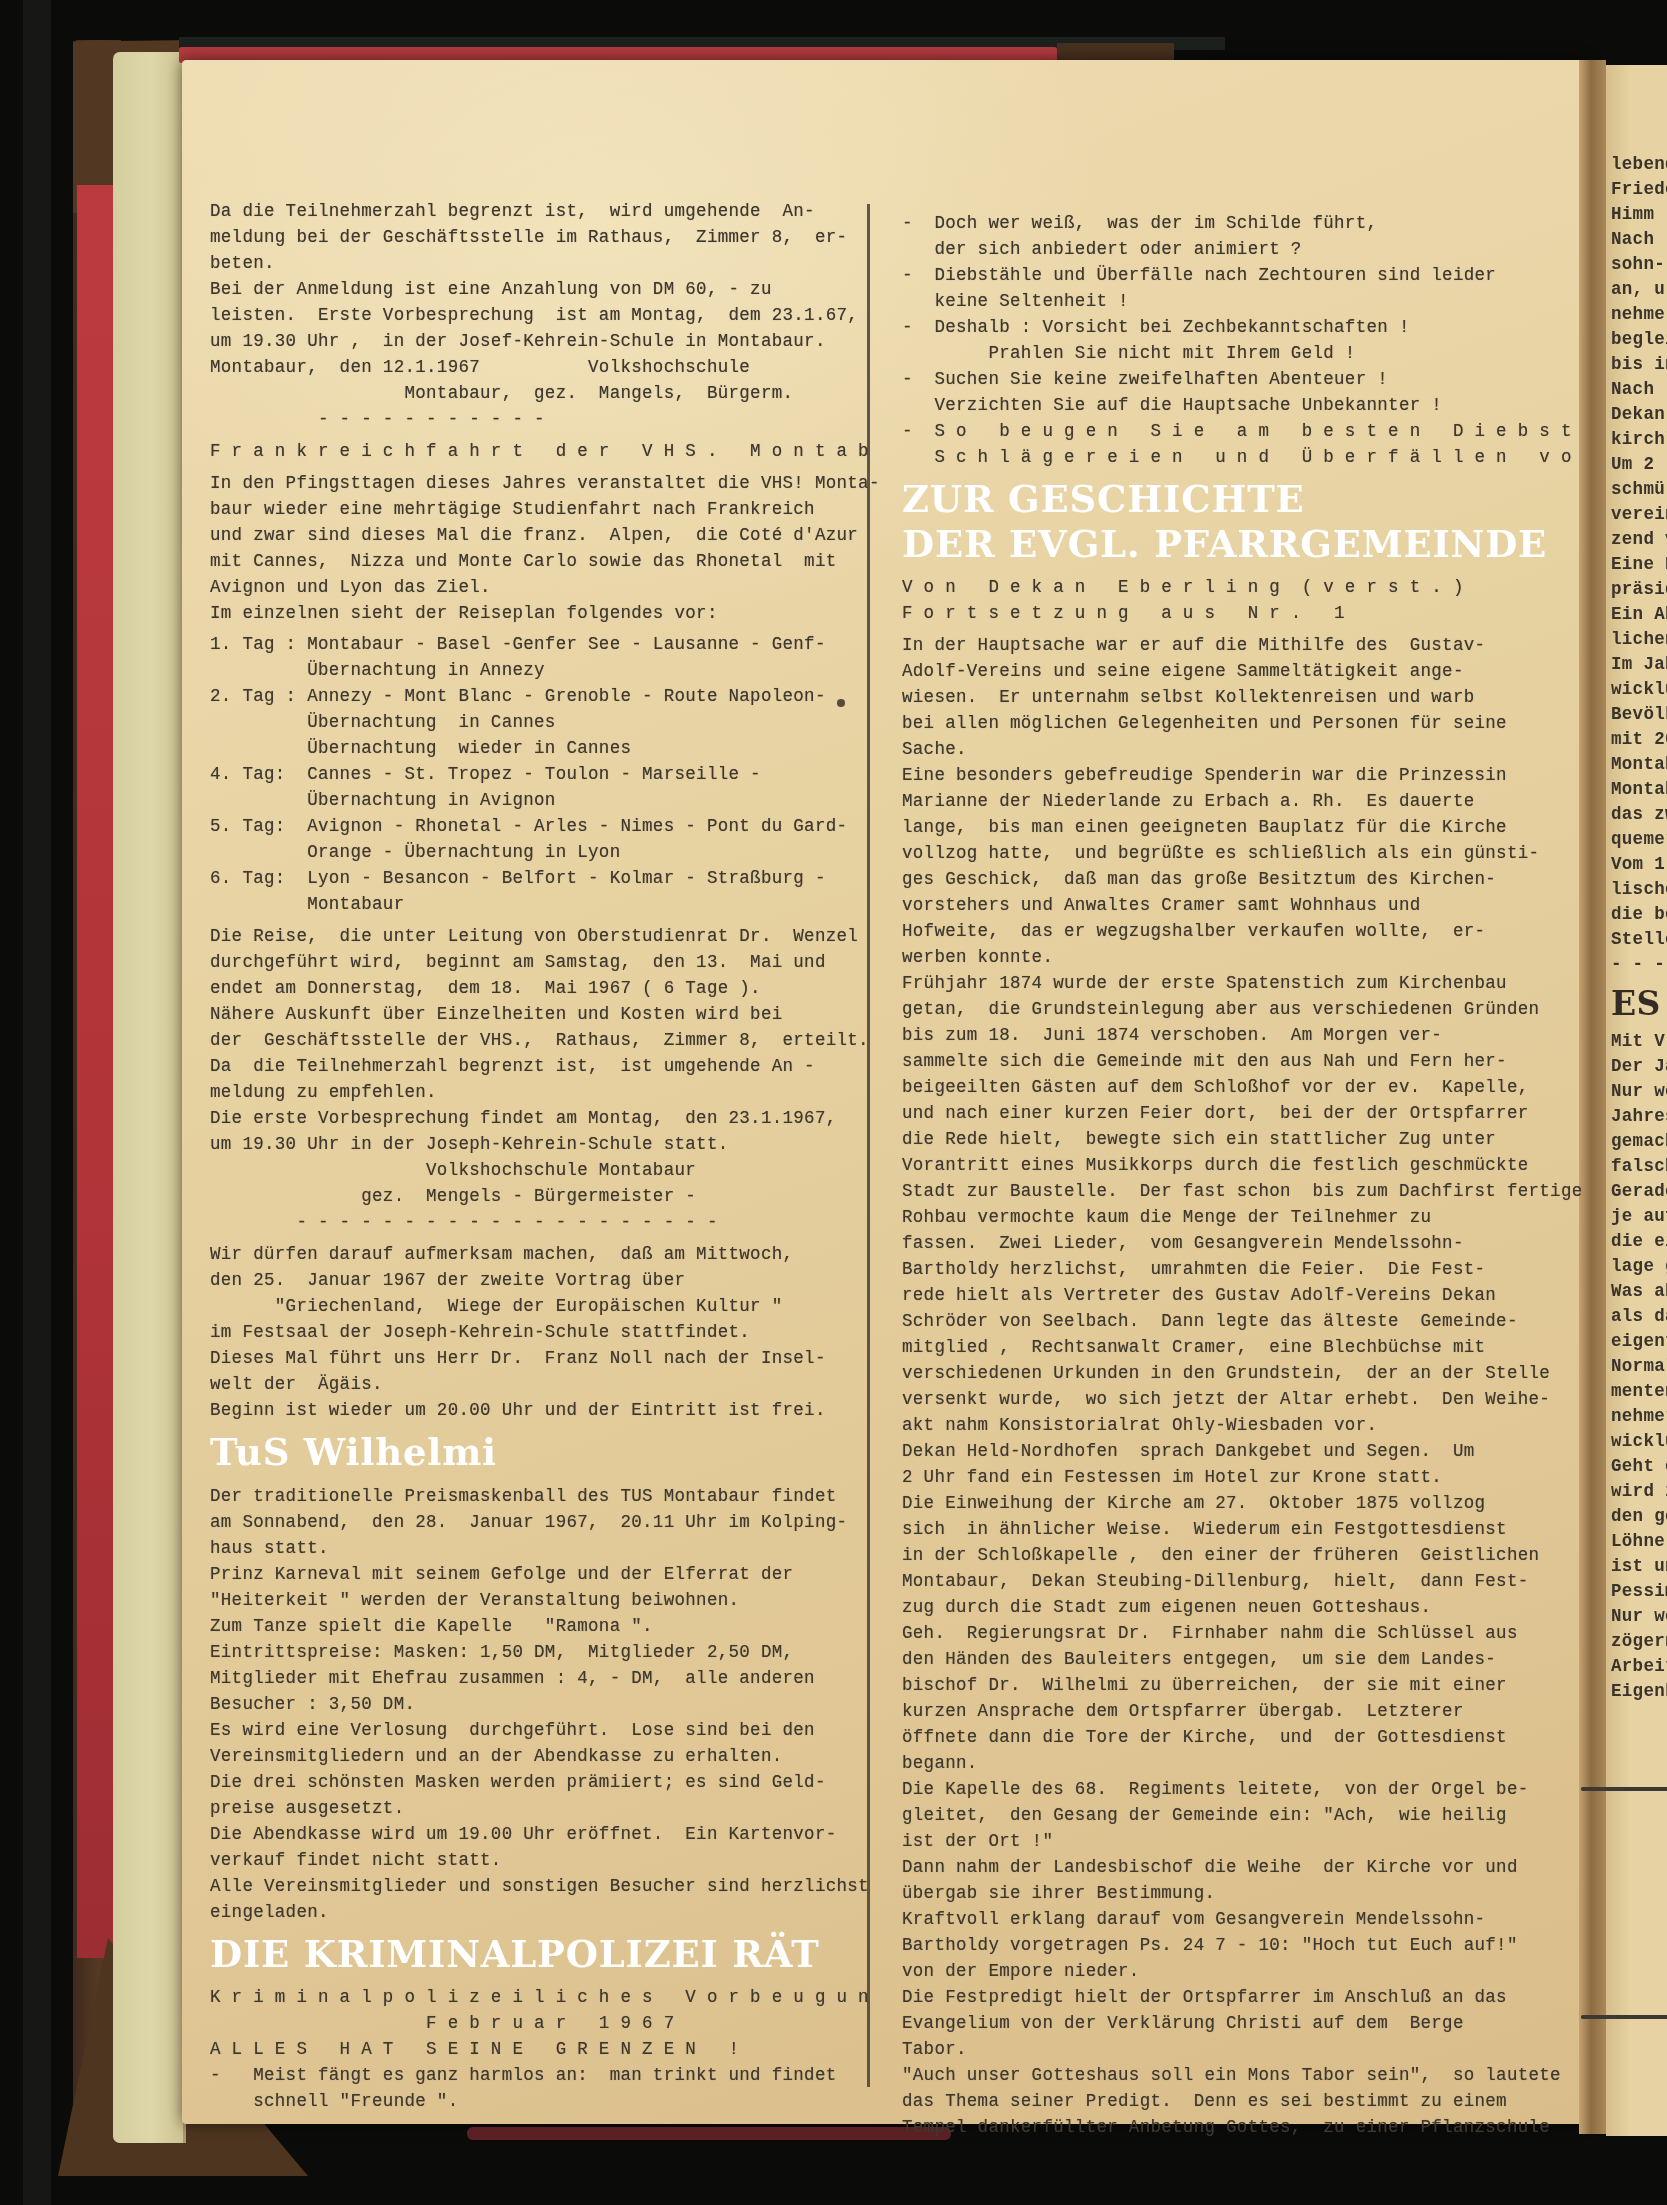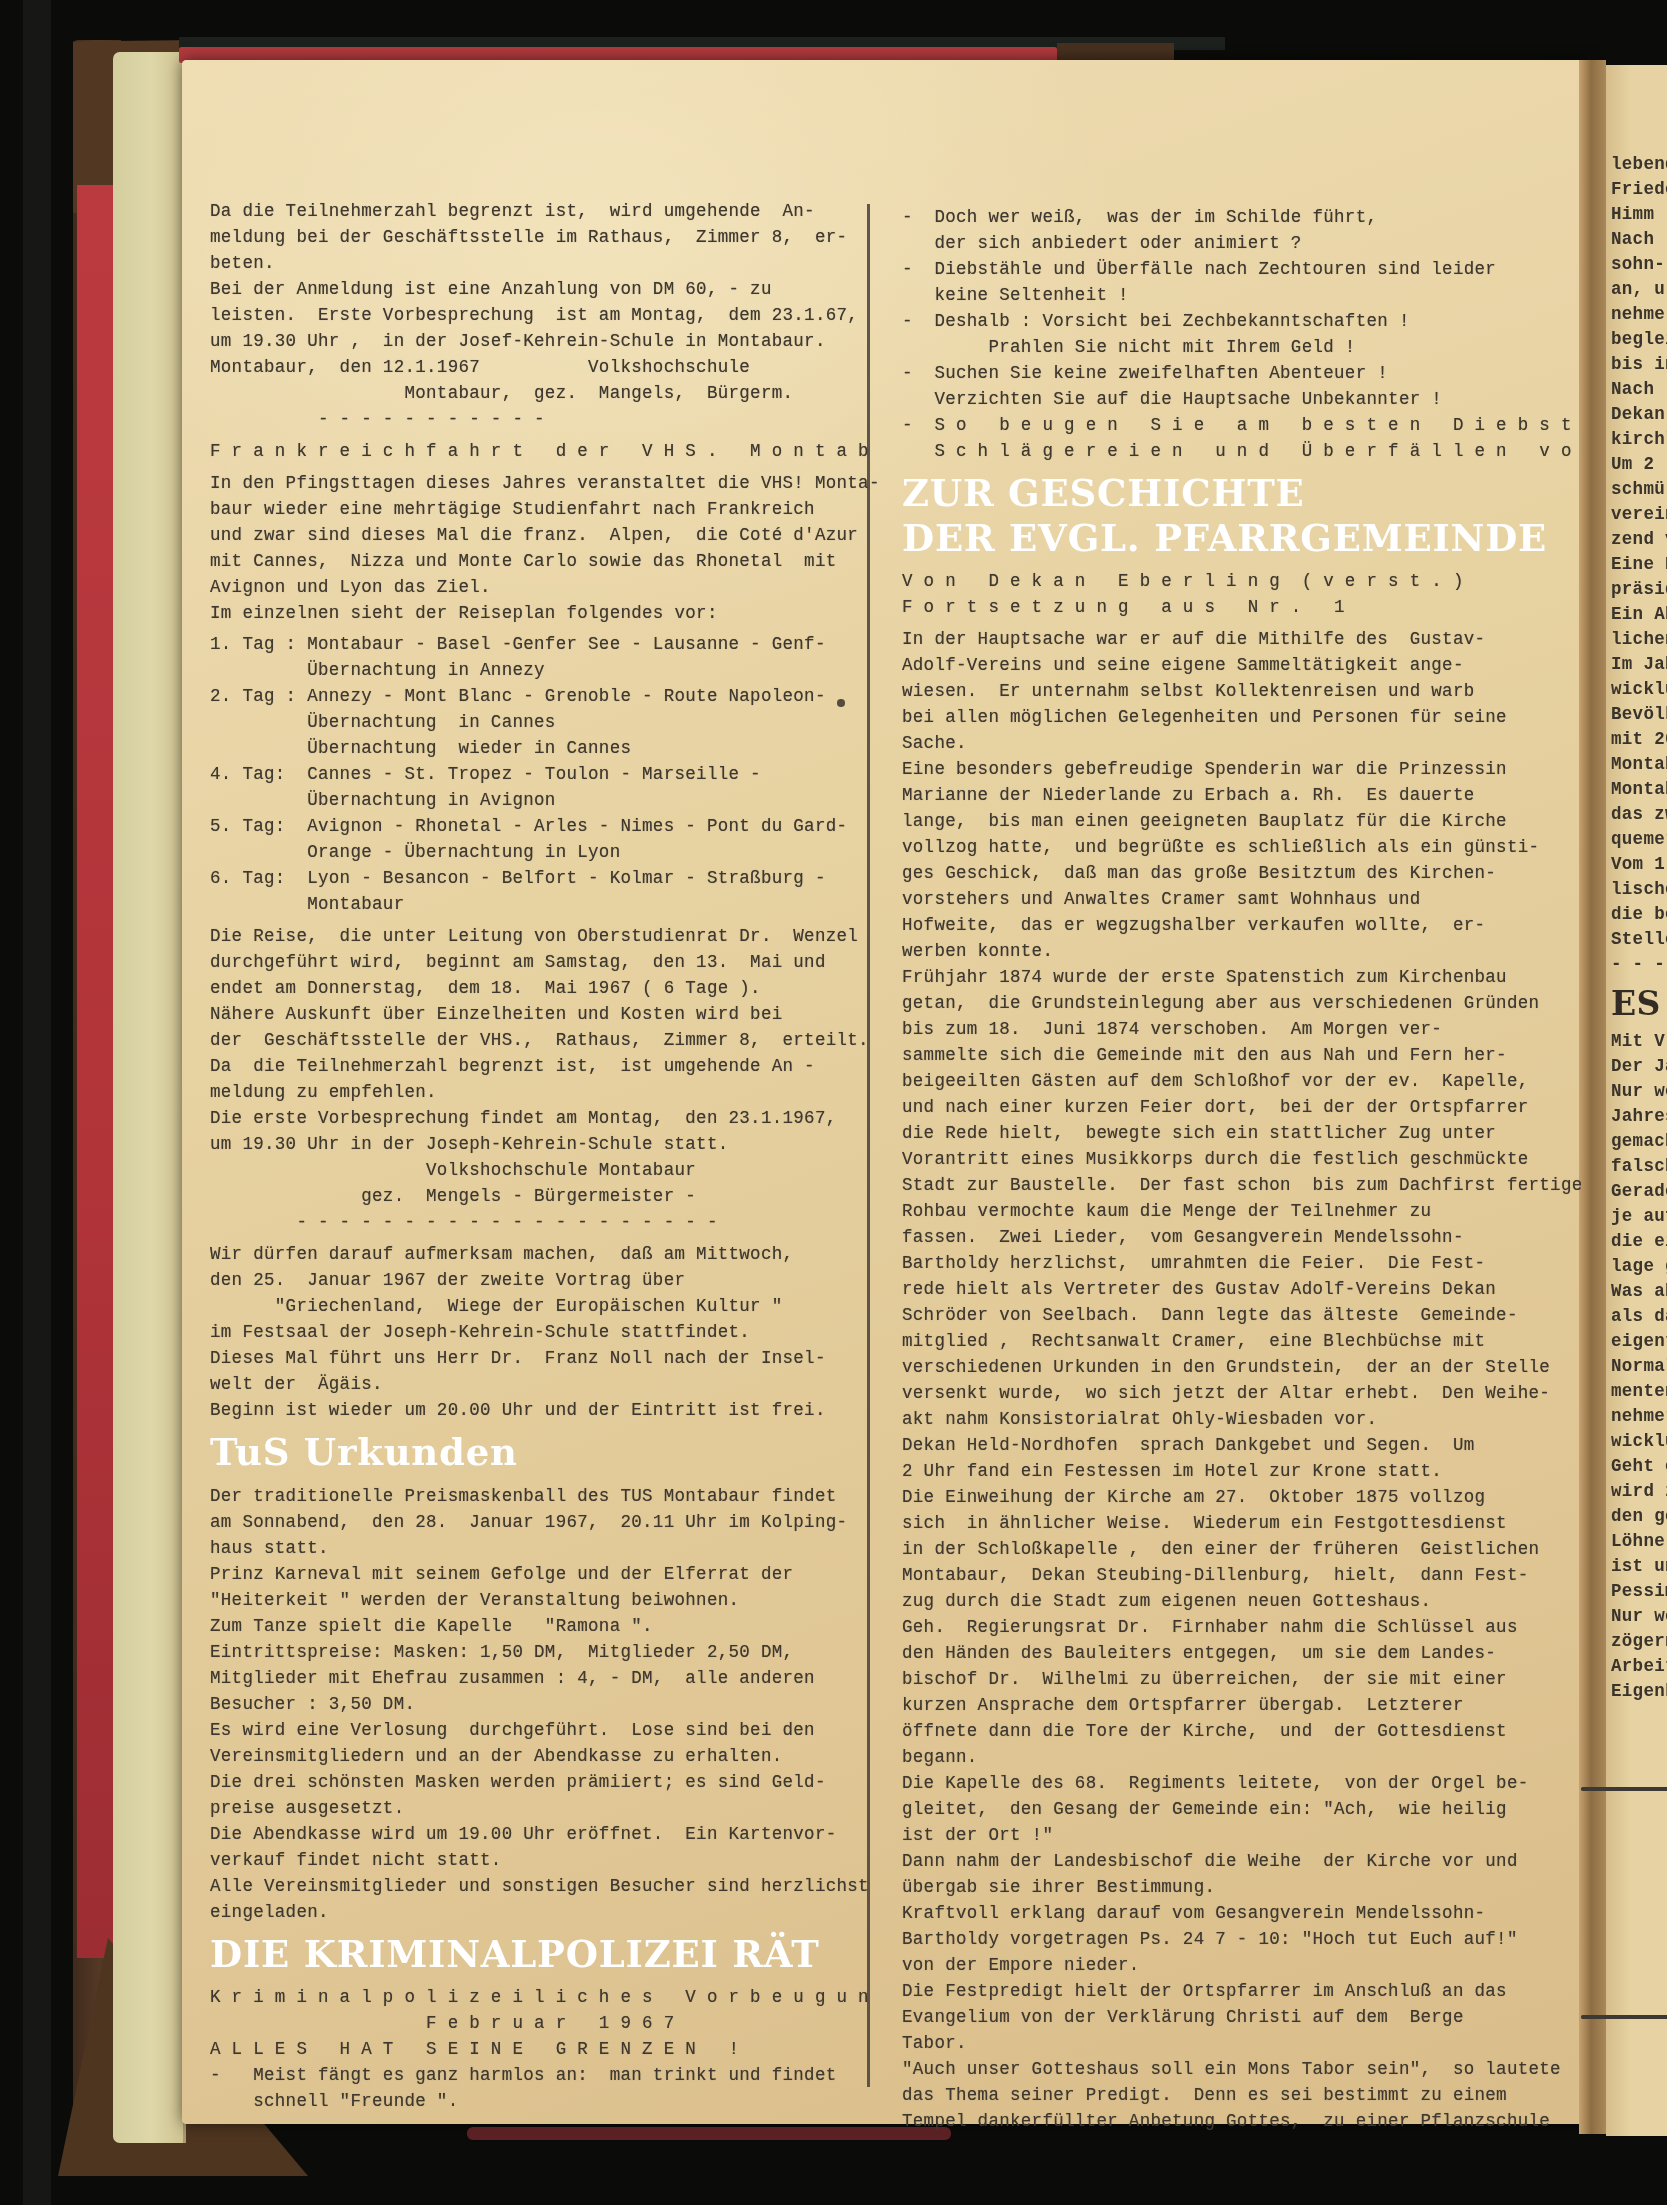--- a/index.html
+++ b/index.html
@@ -31,21 +31,21 @@
   .right-page{
     left:1606px;top:65px;width:62px;height:2071px;overflow:hidden;
     background:linear-gradient(90deg,#d6bd8b,#e6d2a2 40%,#e6d2a4);
   }
   .bottom-maroon{left:467px;top:2127px;width:484px;height:12.5px;background:#5a2023;border-radius:5.8px;}
   
   .col{position:absolute;color:#3e382f;font-size:17.5px;line-height:26px;letter-spacing:0.3px;
        text-shadow:0 0 0.8px rgba(62,56,47,.55);}
   .col .ln{white-space:pre;height:26px;overflow:hidden;}
   .col-left{left:210px;top:198px;width:667px;}
-  .col-mid{left:902px;top:204px;width:680px;}
+  .col-mid{left:902px;top:210px;width:680px;}
   .divider{left:867px;top:204px;width:2.5px;height:1883px;background:#46403a;opacity:.85;}
   .tblock{margin:0 0 5.8px 0;}
   .serif-head{
     font-family:"DejaVu Serif", serif;font-weight:bold;color:#ffffff;
     font-size:37px;line-height:43px;letter-spacing:0.8px;margin:8.3px 0 8.3px 0;
     text-shadow:none;white-space:pre;
   }
   .rc{position:absolute;left:1611px;top:152px;width:100px;color:#39332b;font-size:17.5px;
       line-height:25px;font-weight:600;letter-spacing:0.3px;}
   .rc .ln{white-space:pre;height:25px;overflow:hidden;}
@@ -128,21 +128,21 @@
     </div>
   <div class="tblock">
       <div class="ln">Wir dürfen darauf aufmerksam machen,  daß am Mittwoch,</div>
       <div class="ln">den 25.  Januar 1967 der zweite Vortrag über</div>
       <div class="ln">      "Griechenland,  Wiege der Europäischen Kultur "</div>
       <div class="ln">im Festsaal der Joseph-Kehrein-Schule stattfindet.</div>
       <div class="ln">Dieses Mal führt uns Herr Dr.  Franz Noll nach der Insel-</div>
       <div class="ln">welt der  Ägäis.</div>
       <div class="ln">Beginn ist wieder um 20.00 Uhr und der Eintritt ist frei.</div>
     </div>
-  <h2 class="serif-head">TuS Urkunden</h2>
+  <h2 class="serif-head">TuS Wilhelmi</h2>
   <div class="tblock">
       <div class="ln">Der traditionelle Preismaskenball des TUS Montabaur findet</div>
       <div class="ln">am Sonnabend,  den 28.  Januar 1967,  20.11 Uhr im Kolping-</div>
       <div class="ln">haus statt.</div>
       <div class="ln">Prinz Karneval mit seinem Gefolge und der Elferrat der</div>
       <div class="ln">"Heiterkeit " werden der Veranstaltung beiwohnen.</div>
       <div class="ln">Zum Tanze spielt die Kapelle   "Ramona ".</div>
       <div class="ln">Eintrittspreise: Masken: 1,50 DM,  Mitglieder 2,50 DM,</div>
       <div class="ln">Mitglieder mit Ehefrau zusammen : 4, - DM,  alle anderen</div>
       <div class="ln">Besucher : 3,50 DM.</div>

